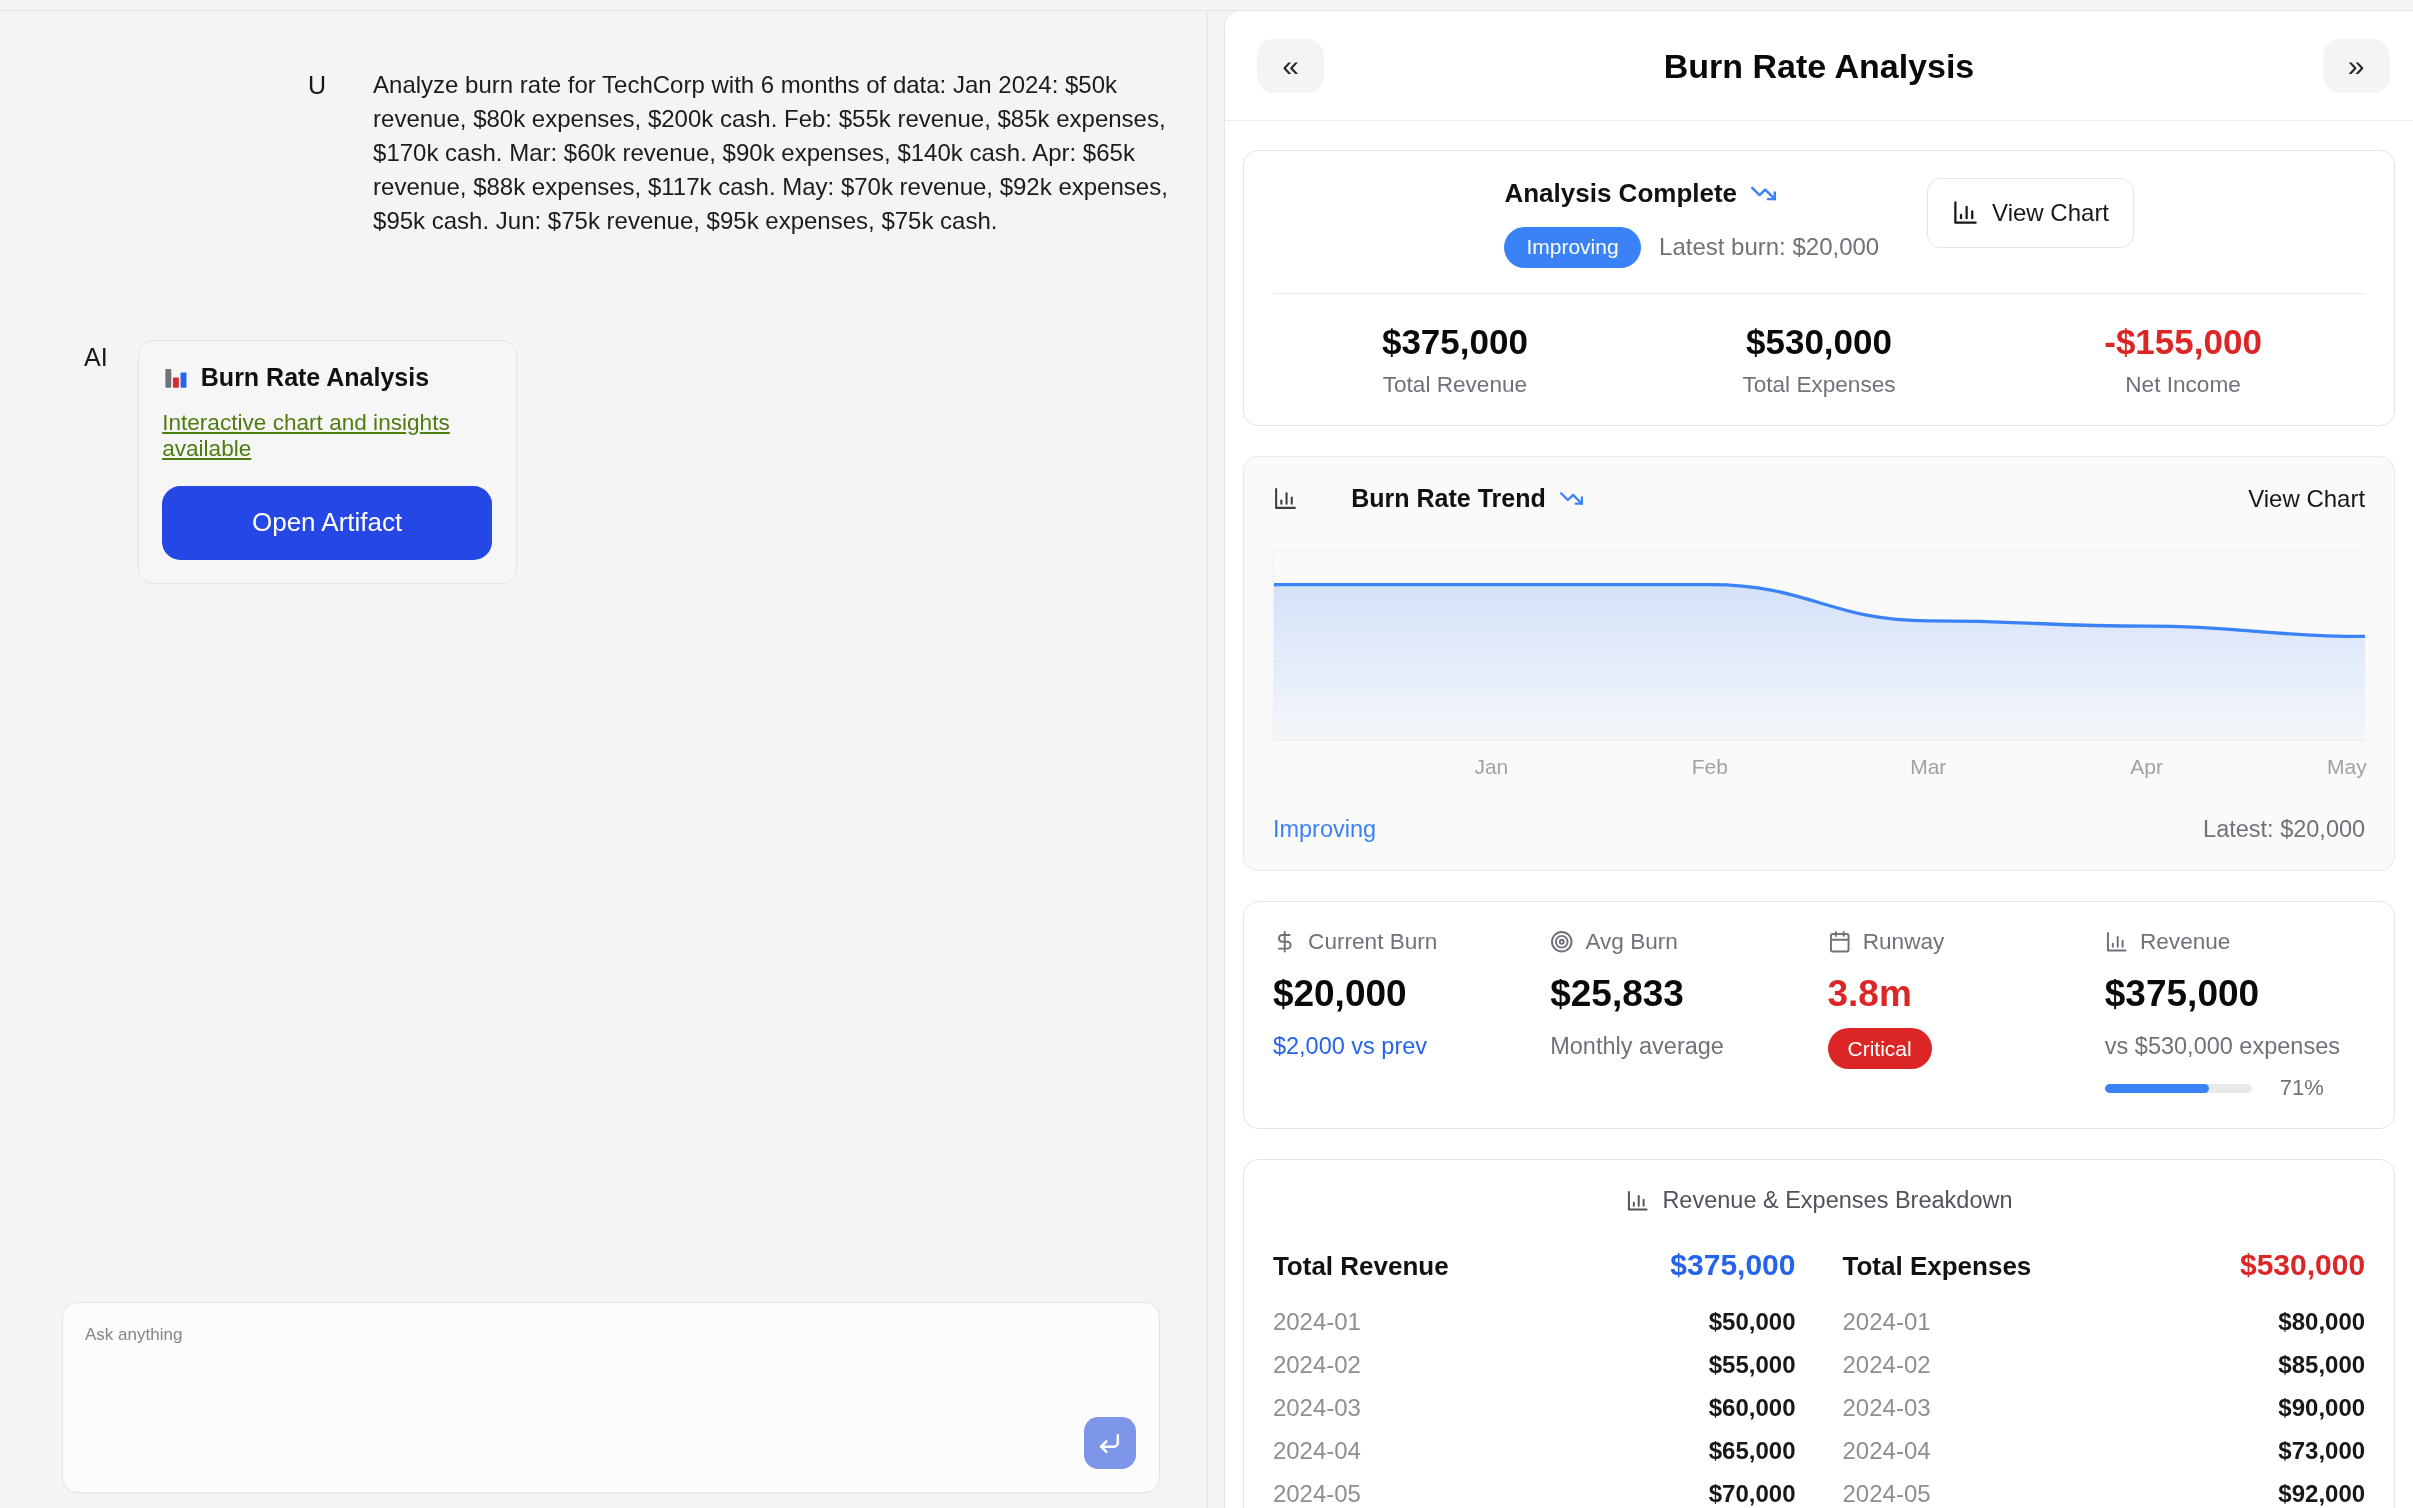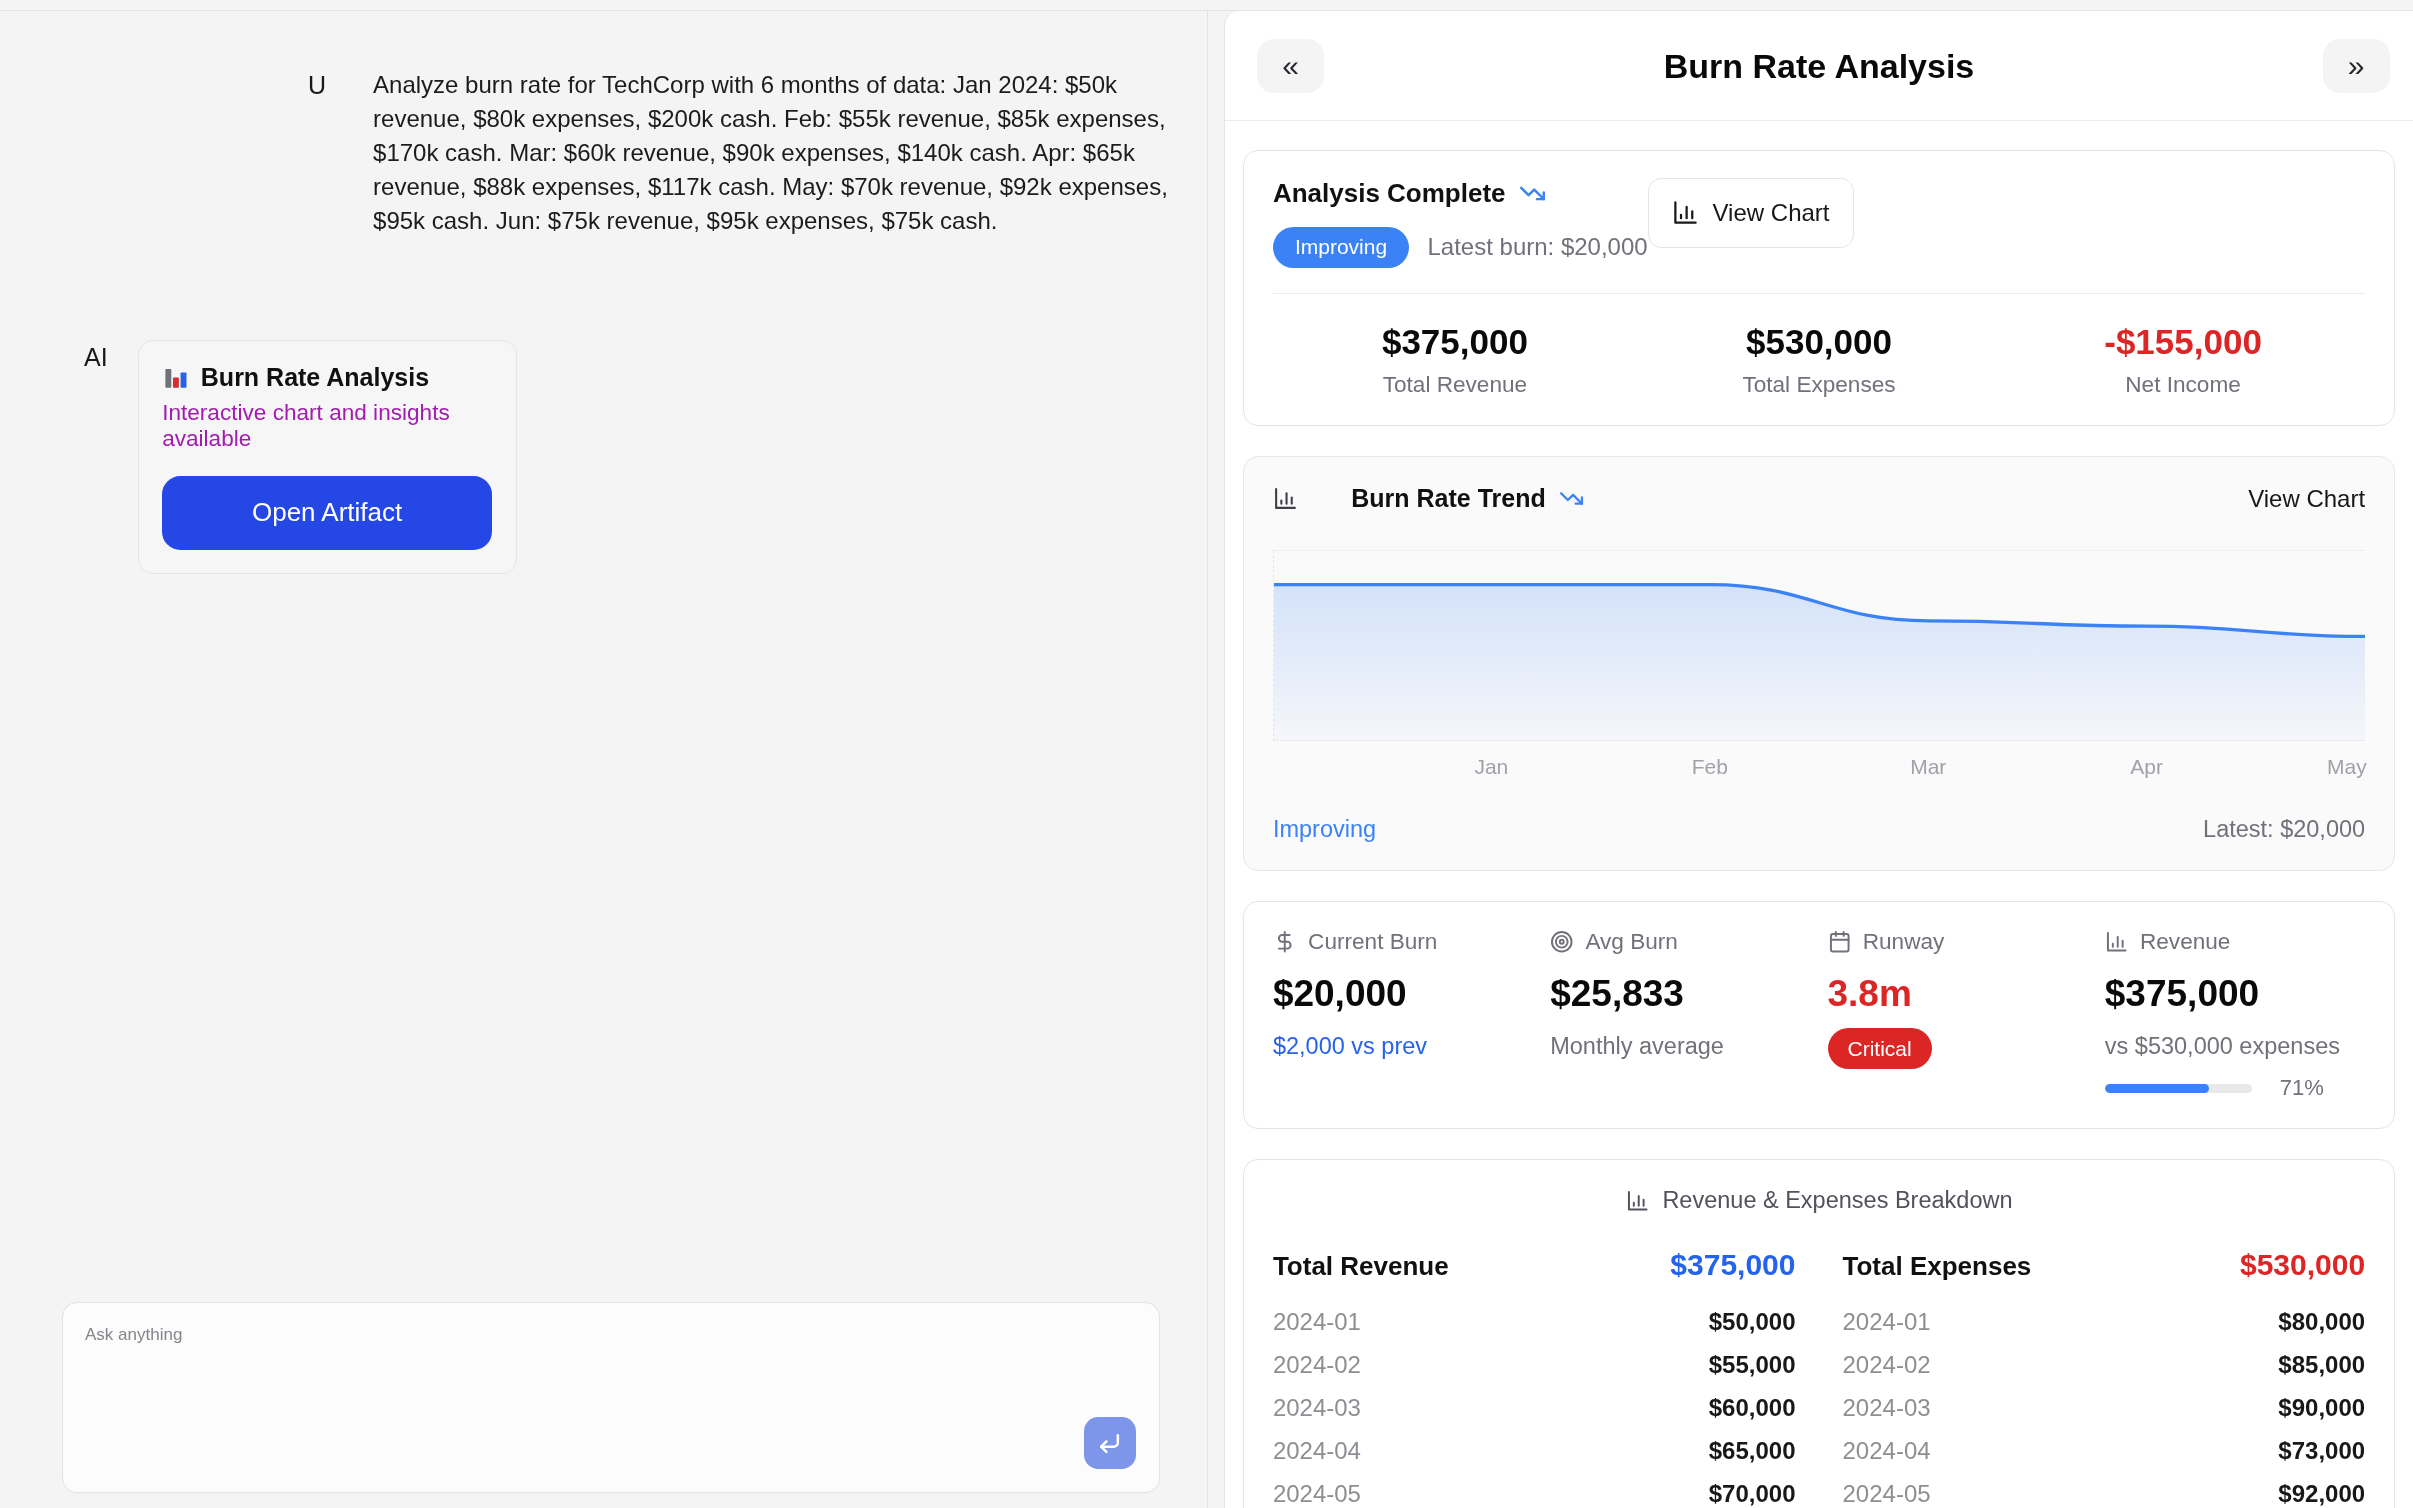--- a/index.html
+++ b/index.html
@@ -14,39 +14,39 @@
   .gutter { width:16px; flex:0 0 16px; background:#f4f4f5; }
 
   .msg-user { display:flex; gap:47px; margin:57px 0 0 308px; }
   .avatar-label { font-size:25px; font-weight:500; color:#18181b; line-height:34px; }
   .user-text { width:803px; font-size:24px; line-height:34px; color:#1c1c1f; }
 
   .msg-ai { display:flex; gap:30px; margin:102px 0 0 84px; align-items:flex-start; }
   .artifact-card { width:379px; background:#f6f6f7; border:0.8px solid #e4e4e7; border-radius:15px; padding:22px 23.5px 23.5px 23.5px; cursor:pointer; }
   .artifact-title-row { display:flex; align-items:center; gap:11.7px; }
   .artifact-title { font-size:25px; font-weight:700; color:#111113; }
-  .artifact-sub { margin-top:8px; font-size:22.6px; color:#a21caf; }
+  .artifact-sub { margin-top:18px; font-size:22.6px; color:#4d7c0f;text-decoration:underline; }
   .artifact-btn { margin-top:23.5px; width:100%; height:74px; background:#2447e6; border:none; border-radius:18.4px; color:#fff; font-size:26px; font-weight:500; font-family:inherit; cursor:pointer; }
 
   .composer { position:absolute; left:62px; bottom:15px; width:1098px; height:191px; background:#fcfcfd; border:0.8px solid #e4e4e7; border-radius:15px; box-shadow:0 0.8px 1.7px rgba(0,0,0,0.02); }
   .composer textarea { position:absolute; inset:22px 101px 22px 22px; background:transparent; border:none; outline:none; resize:none; font-family:inherit; font-size:17px; color:#18181b; }
   .composer textarea::placeholder { color:#85858c; }
   .send-btn { position:absolute; right:23.5px; bottom:22.6px; width:52px; height:52px; background:#7e96ea; border:none; border-radius:14.2px; display:flex; align-items:center; justify-content:center; cursor:pointer; }
 
   
   .panel { flex:1; background:#ffffff; border-left:0.8px solid #e4e4e7; border-top-left-radius:15px; display:flex; flex-direction:column; overflow:hidden; }
   .panel-header { position:relative; height:110px; flex:0 0 110px; border-bottom:0.8px solid #ececee; display:flex; align-items:center; justify-content:space-between; padding:0 23.5px 0 32px; }
   .panel-title { position:absolute; left:50%; top:50%; transform:translate(-50%,-50%); font-size:34px; font-weight:700; color:#09090b; white-space:nowrap; }
   .nav-btn { width:67px; height:54px; background:#f4f4f5; border:none; border-radius:17px; font-size:30px; color:#26262b; cursor:pointer; font-family:inherit; line-height:1; }
 
   .panel-body { padding:28.5px 18.4px; overflow:hidden; }
   .card { background:#fff; border:0.8px solid #e4e4e7; border-radius:15px; padding:27px 28.5px; margin-bottom:30px; }
 
   
-  .sum-top { display:flex; justify-content:flex-start; align-items:flex-start; }
+  .sum-top { display:flex; justify-content:center; align-items:flex-start;gap:48px; }
   .sum-heading-row { display:flex; align-items:center; gap:13.4px; }
   .sum-heading { font-size:26px; font-weight:700; color:#111113; }
   .sum-sub-row { display:flex; align-items:center; gap:18.4px; margin-top:18.4px; }
   .pill-blue { background:#3b82f6; color:#fff; font-size:21px; font-weight:500; padding:8.4px 22px; border-radius:837px; }
   .latest-burn { font-size:24px; color:#71717a; }
   .view-chart-btn { display:flex; align-items:center; gap:13.4px; background:#fff; border:0.8px solid #e4e4e7; border-radius:13.4px; padding:0 23.5px; height:70px; font-size:24px; font-weight:500; color:#18181b; font-family:inherit; cursor:pointer; }
   .sum-divider { border:none; border-top:0.8px solid #ececee; margin:25px 0 0 0; }
   .metrics { display:grid; grid-template-columns:1fr 1fr 1fr; margin-top:28.5px; }
   .metric { text-align:center; }
   .metric-value { font-size:35px; font-weight:700; color:#0a0a0a; }

